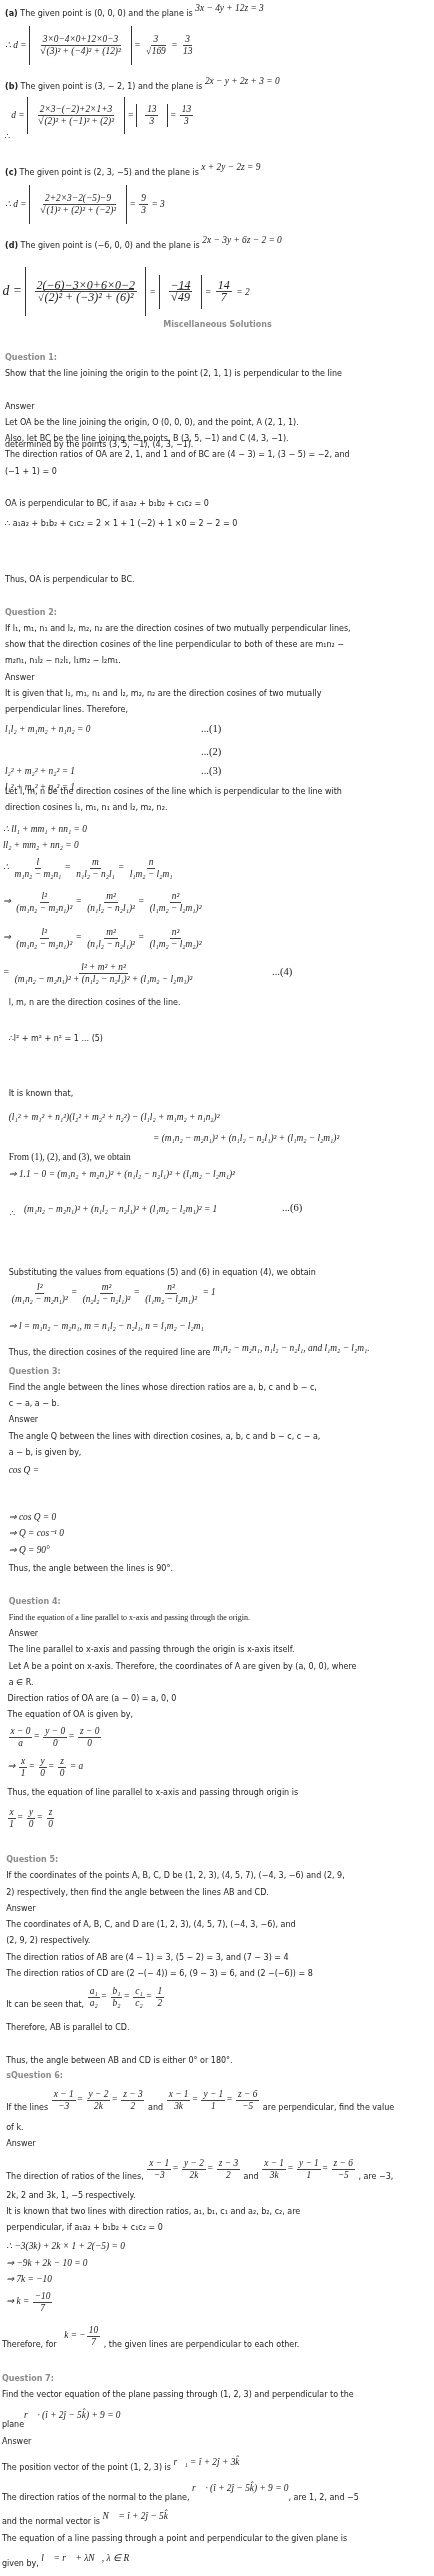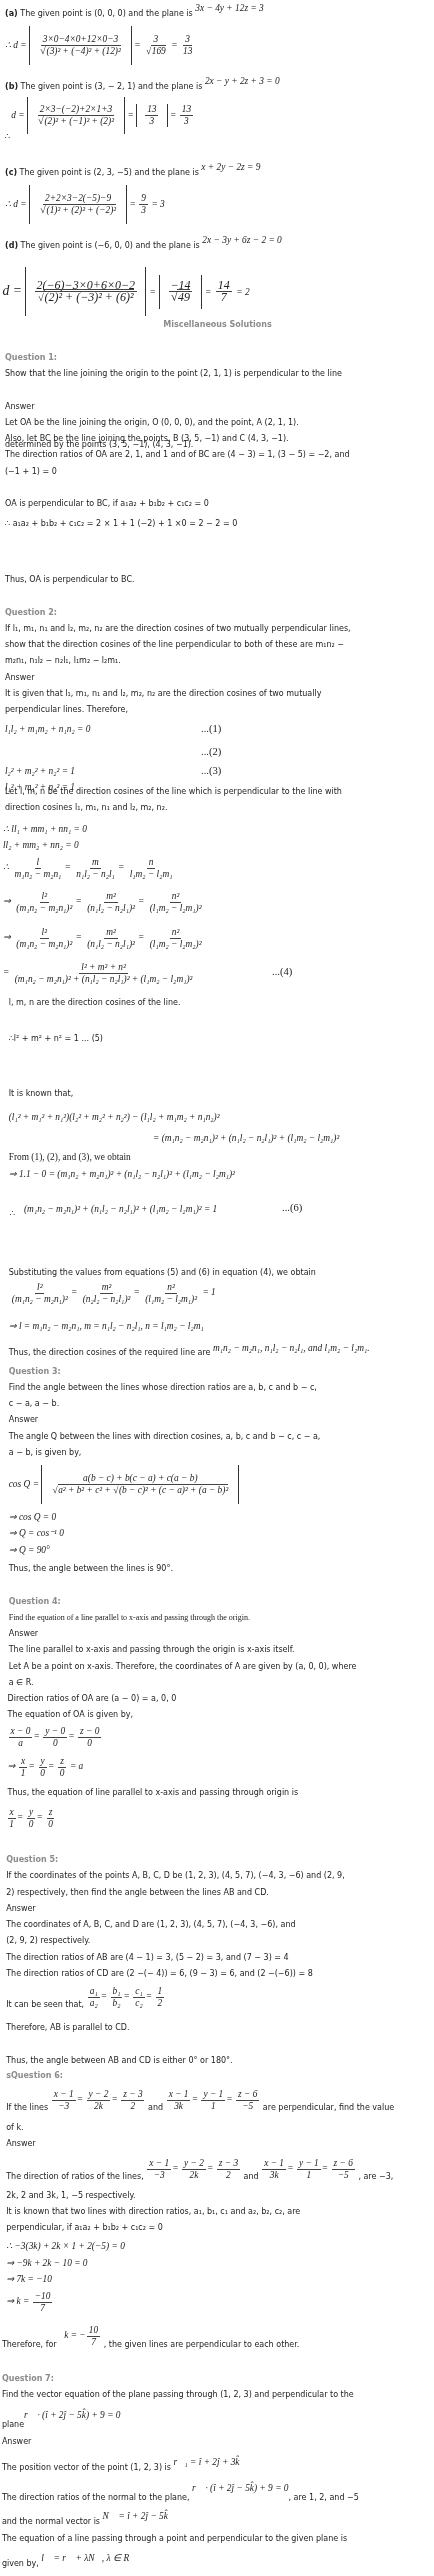--- a/index.html
+++ b/index.html
@@ -236,26 +236,20 @@
 </div>
 
 <div class="ln h in2" style="top:1367px;">Question 3:</div>
 <div class="ln in2" style="top:1383px;">Find the angle between the lines whose direction ratios are a, b, c and b − c,</div>
 <div class="ln in2" style="top:1399px;">c − a, a − b.</div>
 <div class="ln in2" style="top:1415px;">Answer</div>
 <div class="ln in2" style="top:1432px;">The angle Q between the lines with direction cosines, a, b, c and b − c, c − a,</div>
 <div class="ln in2" style="top:1448px;">a − b, is given by,</div>
 <div class="ln mi in2" style="top:1465px;">
   <span>cos Q =</span>
-  <span class="abs" style="height:39px;">
-      <span class="frac">
-        <span class="num">a(b − c) + b(c − a) + c(a − b)</span>
-        <span>√<span class="sqrt">a² + b² + c²</span> <span>+</span> √<span class="sqrt">(b − c)² + (c − a)² + (a − b)²</span></span>
-      </span>
-    </span>
 </div>
 <div class="ln mi in2" style="top:1512px;">⇒ cos Q = 0</div>
 <div class="ln mi in2" style="top:1528px;">⇒ Q = cos⁻¹ 0</div>
 <div class="ln mi in2" style="top:1545px;">⇒ Q = 90°</div>
 <div class="ln in2" style="top:1564px;">Thus, the angle between the lines is 90°.</div>
 
 <div class="ln h in2" style="top:1597px;">Question 4:</div>
 <div class="ln in2" style="top:1613px;font-family:Liberation Serif, serif;">Find the equation of a line parallel to x-axis and passing through the origin.</div>
 <div class="ln in2" style="top:1629px;">Answer</div>
 <div class="ln in2" style="top:1645px;">The line parallel to x-axis and passing through the origin is x-axis itself.</div>

